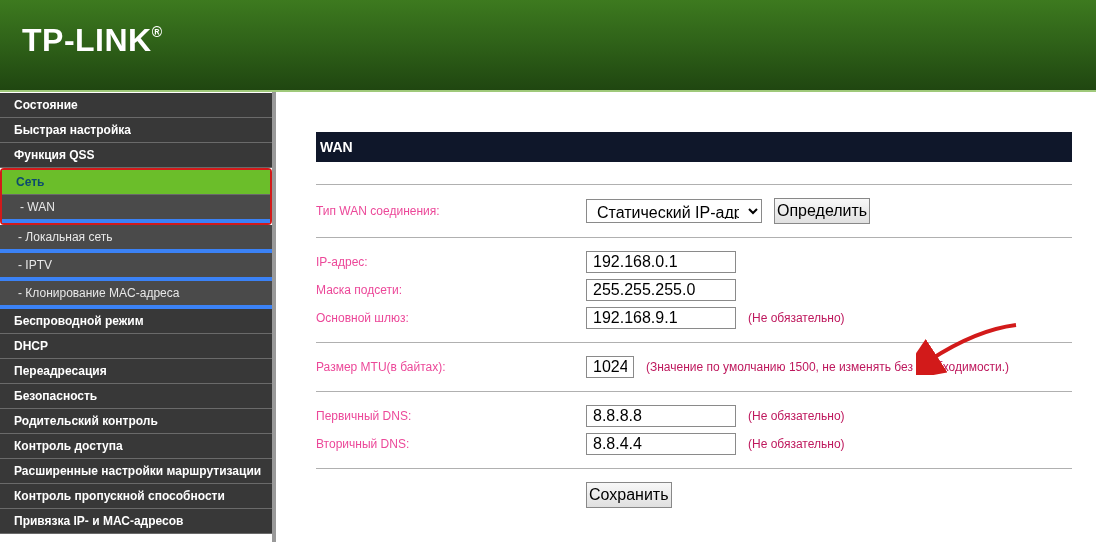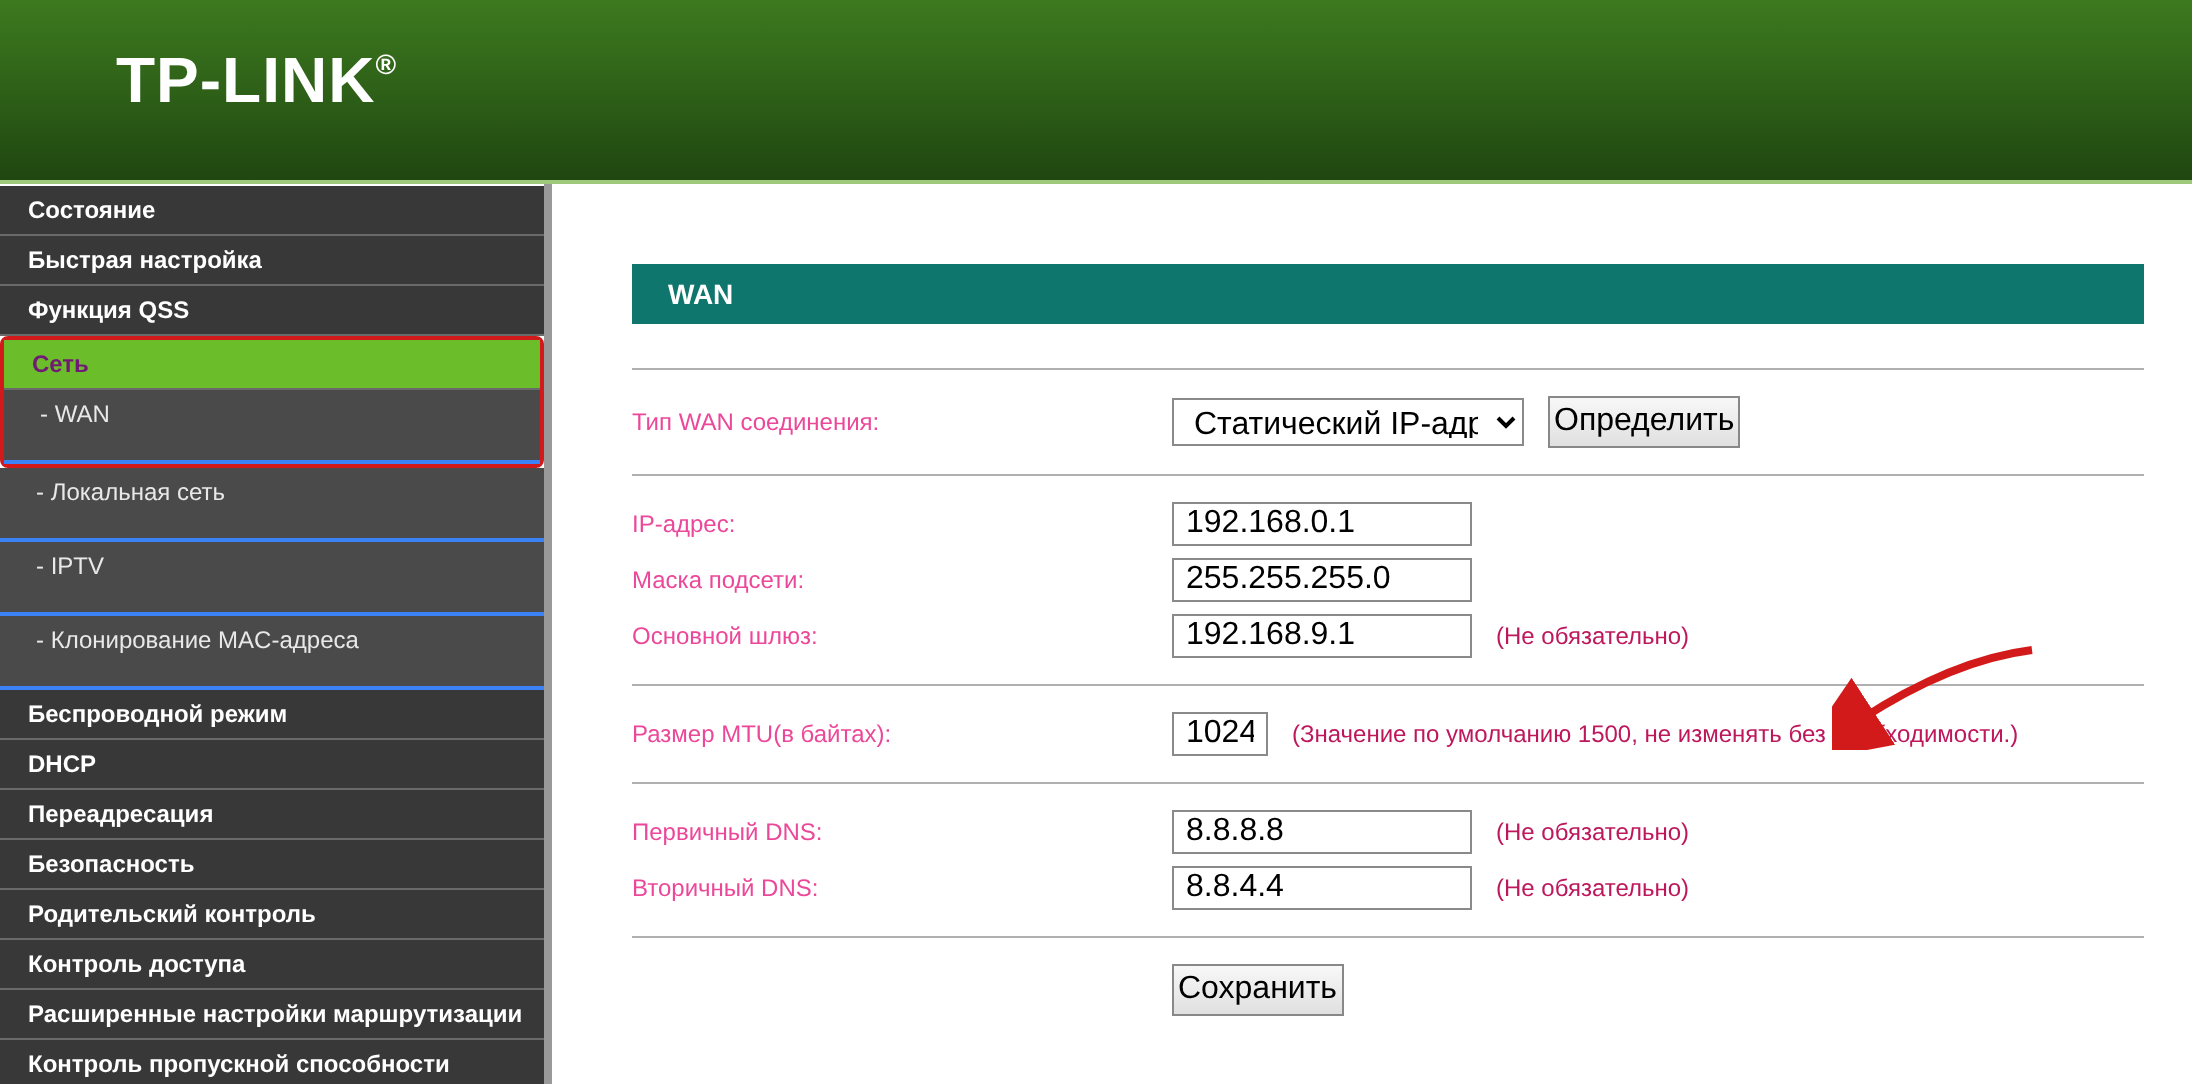--- a/index.html
+++ b/index.html
@@ -24,21 +24,20 @@
     left: 0; right: 0; bottom: 0;
     height: 2px;
     background: #9fc97a;
   }
   .logo {
     color: #fff;
     font-size: 32px;
     font-weight: bold;
     letter-spacing: 0.5px;
     font-family: "Arial Black", Arial, sans-serif;
-    margin-left: 36px;
   }
   .logo .reg {
     font-size: 14px;
     vertical-align: top;
     position: relative;
     top: 2px;
   }
   .layout {
     display: flex;
     height: calc(100% - 92px);
@@ -56,47 +55,47 @@
     font-weight: bold;
     padding: 5px 10px 5px 14px;
     border-bottom: 1px solid #6a6a6a;
     cursor: pointer;
     white-space: nowrap;
     overflow: hidden;
     text-overflow: ellipsis;
   }
   .sidebar-item.active {
     background: #6BBE2A;
-    color: #701a75;
+    color: #0c4a6e;
   }
   .sidebar-sub {
     background: #4a4a4a;
     color: #e8e8e8;
     font-size: 12px;
     font-weight: normal;
-    padding: 5px 10px 16px 18px;
-    border-bottom: 2px solid #3b82f6;
+    padding: 5px 10px 5px 18px;
+    border-bottom: 4px solid #3b82f6;
     cursor: pointer;
   }
   .highlight-box {
     border: 2px solid #d21a1a;
     border-radius: 4px;
     margin: 0;
   }
   .main {
     flex: 1;
     padding: 40px 0 0 40px;
     position: relative;
   }
   .page-title {
-    background: #0f766e;
+    background: #0f172a;
     color: #fff;
     font-weight: bold;
     font-size: 14px;
-    padding: 7px 18px;
+    padding: 7px 4px;
     width: 756px;
   }
   .title-underline {
     width: 756px;
     height: 1px;
     background: #b0b0b0;
     margin-top: 22px;
     margin-bottom: 10px;
   }
   .form-sep {

